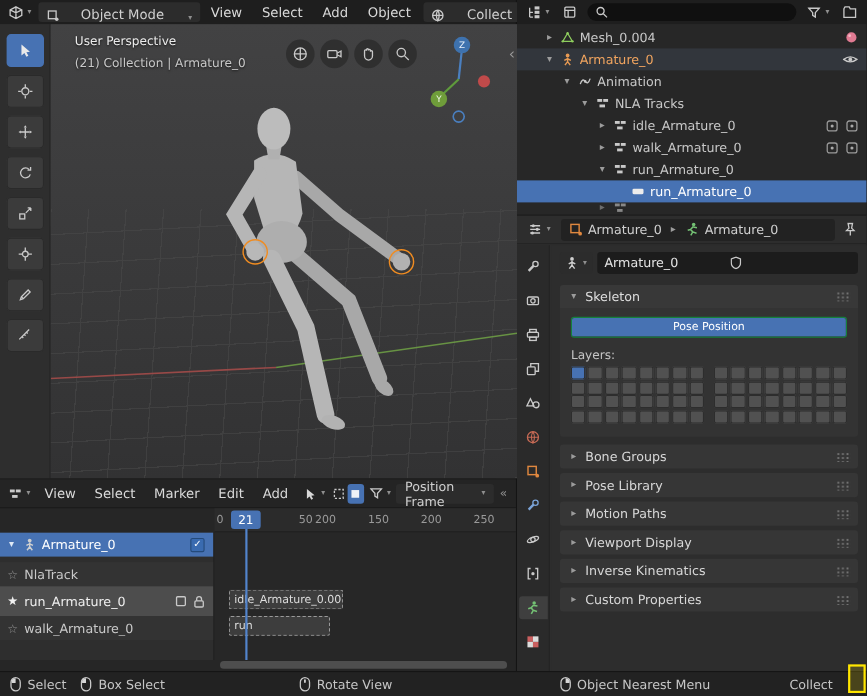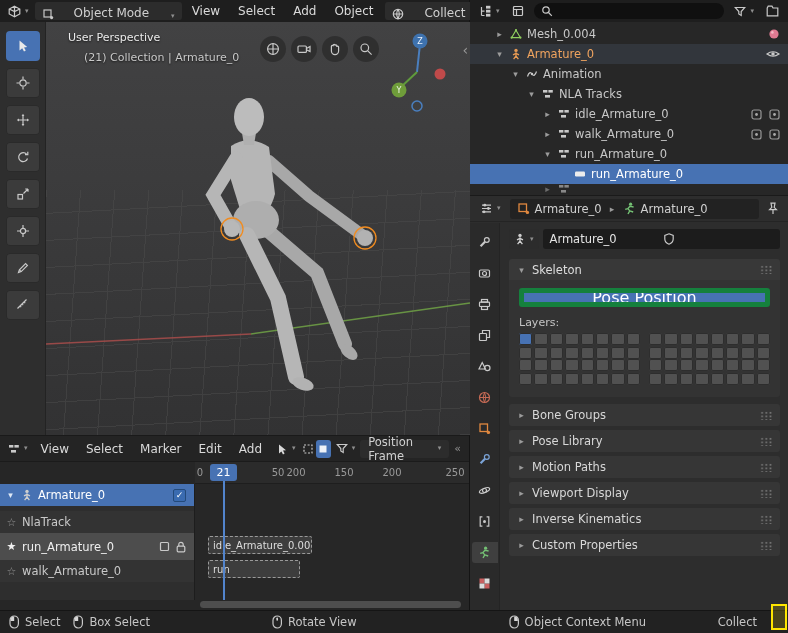--- a/index.html
+++ b/index.html
@@ -19,21 +19,21 @@
 .search input{flex:1;background:transparent;border:none;outline:none;color:#ddd;font-size:11px;font-family:inherit;min-width:10px}
 
 .toolbar{position:absolute;left:0;top:22px;width:46px;height:413px;background:#2e2e2e;display:flex;flex-direction:column;align-items:center;padding-top:9px;gap:7px;border-right:1px solid #232323}
 .tbtn{width:34px;height:30px;border-radius:4px;background:#3b3b3b;display:flex;align-items:center;justify-content:center;box-shadow:0 0 0 1px #2a2a2a inset}
 .tbtn.active{background:#4772b3;box-shadow:none}
 
 .viewport{position:absolute;left:46px;top:22px;width:424px;height:413px;background:linear-gradient(#424243,#323233);overflow:hidden}
 .vp-grid{position:absolute;left:0;top:168px;width:424px;height:245px;opacity:.5;background:repeating-linear-gradient(94deg,#4d4d4d 0 1px,transparent 1px 34px),repeating-linear-gradient(-3deg,#4d4d4d 0 1px,transparent 1px 27px)}
 .scene{position:absolute;left:0;top:0}
 .vp-l1{position:absolute;left:22px;top:9px;font-size:11px;color:#ececec;text-shadow:0 1px 2px rgba(0,0,0,.7)}
-.vp-l2{position:absolute;left:38px;top:29px;font-size:11px;color:#c9c9c9;text-shadow:0 1px 2px rgba(0,0,0,.7)}
+.vp-l2{position:absolute;left:22px;top:29px;font-size:11px;color:#c9c9c9;text-shadow:0 1px 2px rgba(0,0,0,.7)}
 .vp-tools{position:absolute;left:214px;top:14px;display:flex;gap:5px}
 .vptool{width:26px;height:26px;border-radius:13px;background:rgba(32,32,32,.55);display:flex;align-items:center;justify-content:center}
 .gizmo{position:absolute;left:344px;top:8px}
 .region-toggle{position:absolute;right:2px;top:20px;color:#9a9a9a;font-size:14px}
 
 .outliner{position:absolute;left:470px;top:22px;width:318px;height:173px;background:#272727;overflow:hidden;padding-top:2px}
 .orow{height:20px;display:flex;align-items:center;gap:4px;position:relative;font-size:11.5px;color:#c8c8c8}
 .orow-sel{background:rgba(120,150,190,.14)}
 .orow-sel .olabel{color:#f0a45f}
 .orow-active{background:#4772b3}
@@ -50,21 +50,21 @@
 .tab{width:26px;height:21px;display:flex;align-items:center;justify-content:center;border-radius:3px 0 0 3px}
 .tab.active{background:#3f3f3f}
 .props-content{position:absolute;left:31px;top:27px;right:0;bottom:0;background:#2d2d2d;padding:6px 8px;overflow:hidden}
 .name-row{display:flex;gap:4px;align-items:center}
 .id-pill{display:flex;align-items:center;gap:2px;background:#2c2c2c;border-radius:3px;height:20px;padding:0 5px}
 .name-input{flex:1;display:flex;align-items:center;gap:5px;background:#1c1c1c;border-radius:3px;height:20px;padding:0 7px;color:#e4e4e4;font-size:11.5px}
 .name-input span{flex:1}
 .panel-h{margin-top:10px;height:21px;background:#383838;border-radius:3px 3px 0 0;display:flex;align-items:center;gap:5px;padding:0 7px;font-size:11.5px;color:#dedede}
 .panel-b{background:#333;border-radius:0 0 3px 3px;padding:8px 10px 12px}
 .grip{width:13px;height:9px;margin-left:auto;background-image:radial-gradient(circle,#7d7d7d .9px,transparent 1px);background-size:4.2px 3.6px;opacity:.85}
-.seg{display:flex;height:19px;border-radius:3px;overflow:hidden;border:5px solid #15803d;font-size:16px}
+.seg{display:flex;height:19px;border-radius:3px;overflow:hidden;border:1px solid #15803d;font-size:10px}
 .seg-on{flex:1;background:#4772b3;color:#fff;display:flex;align-items:center;justify-content:center}
 .seg-off{flex:1;background:#545454;color:#ddd;display:flex;align-items:center;justify-content:center;border-left:1px solid #3a3a3a}
 .flabel{font-size:11px;color:#c5c5c5;margin:9px 0 4px}
 .lgrid{display:flex;gap:9px}
 .lgroup{flex:1;display:grid;grid-template-columns:repeat(8,1fr);gap:2px}
 .lcell{height:12px;background:#515151;border-radius:2px;box-shadow:0 0 0 1px #2d2d2d inset}
 .lcell.on{background:#4772b3}
 .psections{margin-top:7px}
 .psec{height:22px;margin-bottom:4px;background:#363636;border-radius:3px;display:flex;align-items:center;gap:5px;padding:0 7px;font-size:11.5px;color:#d8d8d8}
 
@@ -816,21 +816,21 @@
           <span class="chev">▾</span>
         </span>
       <span class="icon-btn" style="color:#8f8f8f;font-size:11px">«</span>
     </div>
     <div class="ruler">
         <span class="rnum" style="left: 5px;">0</span>
         <span class="rnum" style="left: 53px; margin-left: 30px;">50</span>
         <span class="rnum" style="left: 101px;">200</span>
         <span class="rnum" style="left: 149px;">150</span>
         <span class="rnum" style="left: 197px;">200</span>
-        <span class="rnum" style="left: 260px; text-align: center;">250</span>
+        <span class="rnum" style="left: 245px; text-align: center;">250</span>
       </div>
     <div class="channels">
         <div class="chrow sel">
           <span class="tri" style="color: rgb(223, 233, 245);">▾</span>
           <span class="cicon">
             <svg width="12" height="12" viewBox="0 0 12 12">
               <circle cx="6" cy="2.4" r="1.7" fill="#cfcfcf"></circle>
               <path d="M6,4.2 V8 M6,8 L3.6,11.2 M6,8 L8.4,11.2 M6,5.4 L3,6.8 M6,5.4 L9,6.8" fill="none" stroke="#cfcfcf" stroke-width="1.3"></path>
             </svg>
           </span>
@@ -909,21 +909,21 @@
           </span>
           <span>Rotate View</span>
         </div>
         <div class="sitem s3">
           <span>
             <svg width="11" height="14" viewBox="0 0 11 14">
               <rect x="1" y="1" width="8.4" height="12" rx="4.2" fill="none" stroke="#c9c9c9" stroke-width="1.2"></rect>
               <path d="M8.8,6 V4.6 Q8.8,1.8 5.2,1.6 V6 Z" fill="#d6d6d6"></path>
             </svg>
           </span>
-          <span>Object Context Menu</span>
+          <span>Object Nearest Menu</span>
         </div>
         <div class="sitem s4">
           <span>Collect</span>
         </div>
       </div>
   </footer>
 
   <div class="hl-box"></div>
 </div>
 

